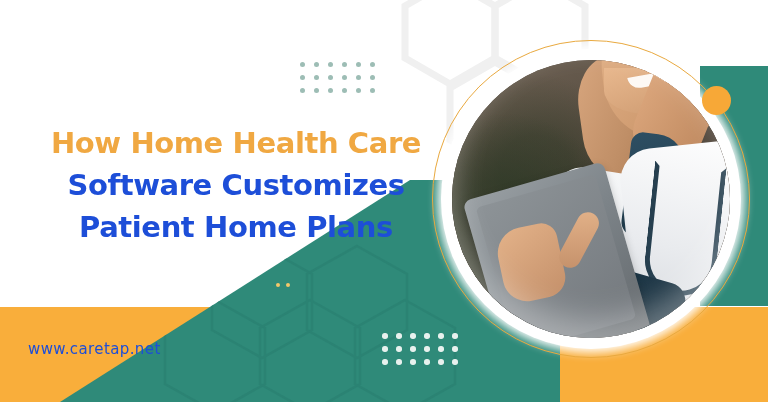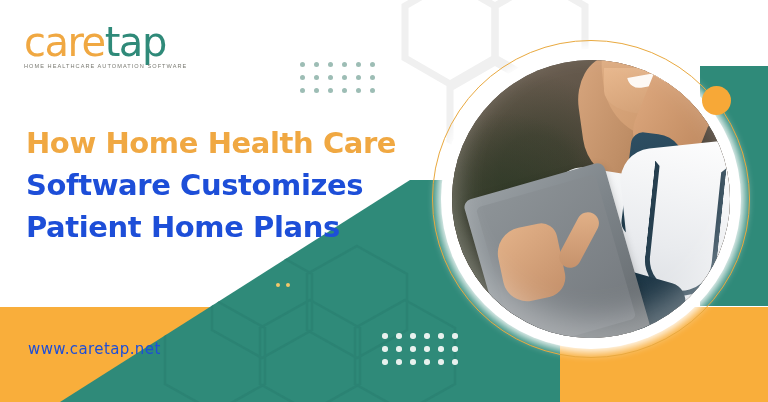--- a/index.html
+++ b/index.html
@@ -117,20 +117,21 @@
     left: 26px; top: 122px;
     width: 420px;
   }
   .headline-line {
     font-family: "DejaVu Sans", sans-serif;
     font-weight: bold;
     font-size: 29px;
     line-height: 42px;
     letter-spacing: -0.4px;
     white-space: nowrap;
+    text-align: center;
   }
   .hl-orange { color: #F0A842; }
   .hl-dark   { color: #1d4ed8; }
 
   
   .url {
     position: absolute;
     left: 28px; top: 340px;
     font-family: "DejaVu Sans", sans-serif;
     font-size: 15px;
@@ -356,24 +357,20 @@
         <i></i>
         <i></i>
     </div>
 
     <div class="mini-dots">
       <i></i>
         <i></i>
     </div>
   </div>
 
-  <div class="logo">
-    <div class="logo-word"><span class="logo-care">care</span><span class="logo-tap">tap</span></div>
-    <div class="logo-tagline">HOME HEALTHCARE AUTOMATION SOFTWARE</div>
-  </div>
 
   <div class="headline">
     <div class="headline-line hl-orange">How Home Health Care</div>
     <div class="headline-line hl-dark">Software Customizes</div>
     <div class="headline-line hl-dark">Patient Home Plans</div>
   </div>
 
   <div class="url">www.caretap.net</div>
 
   <div class="photo-wrap">

